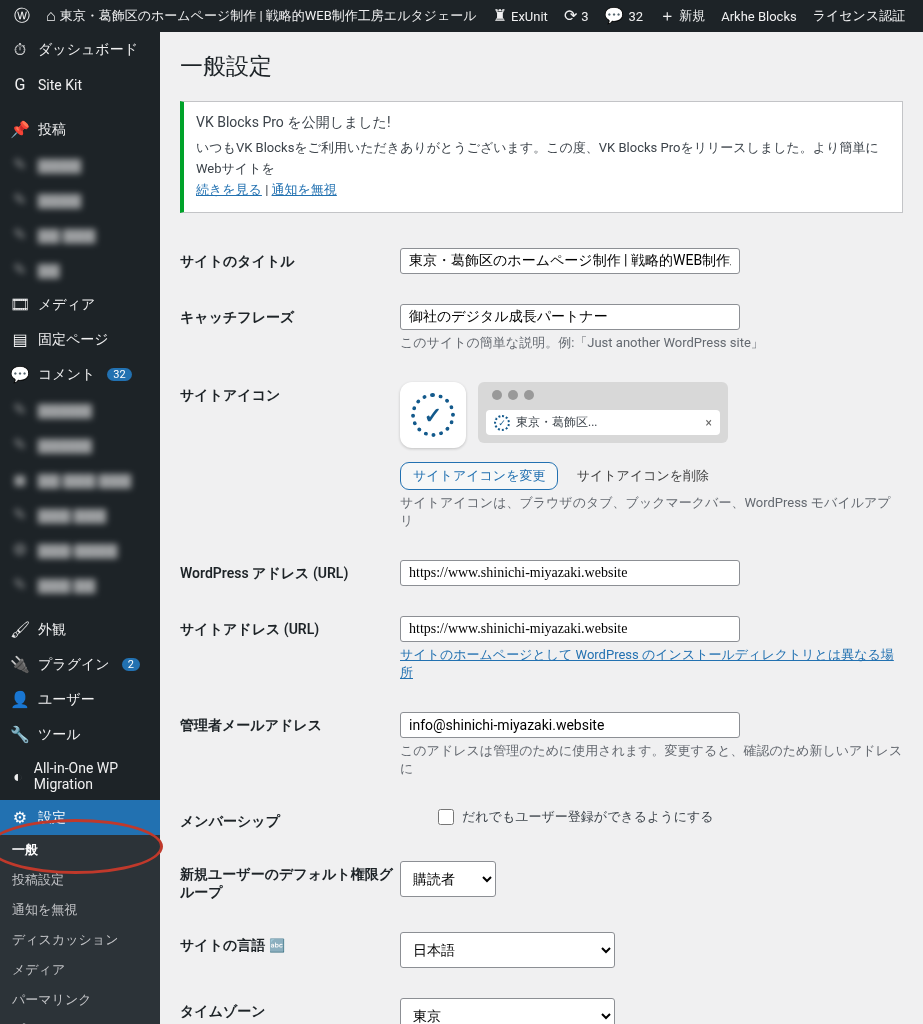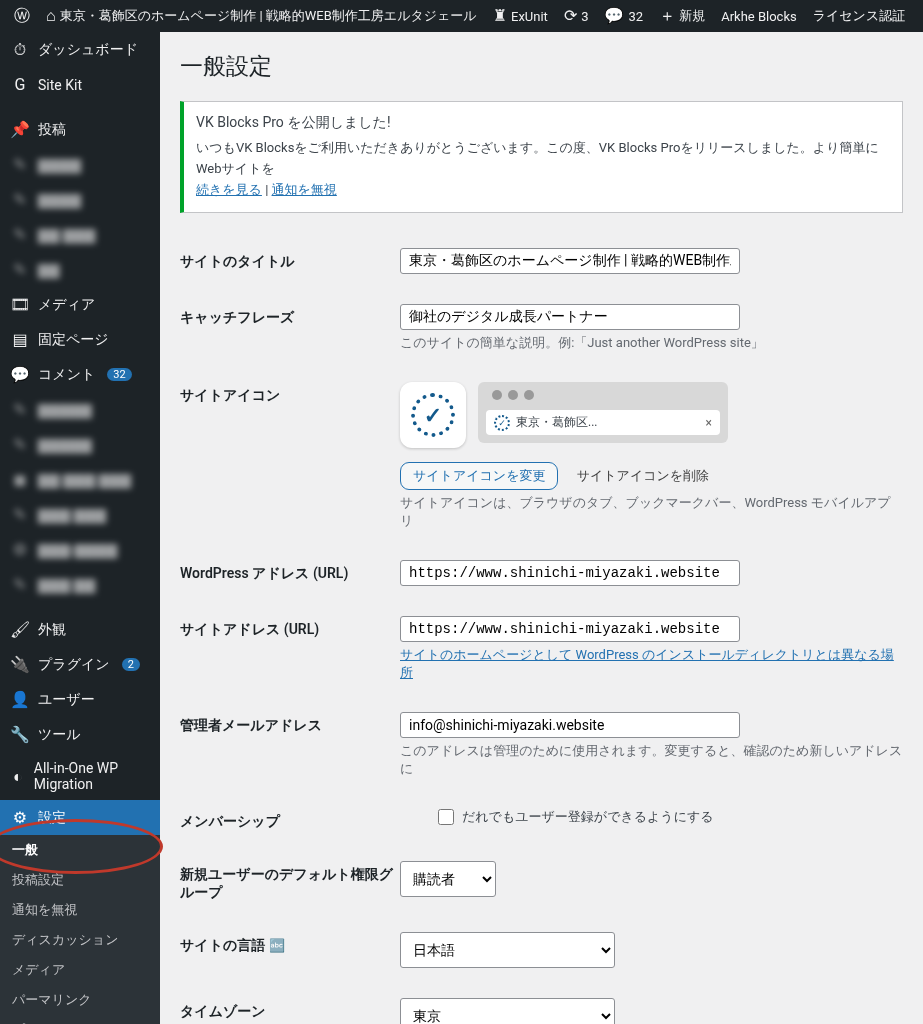--- a/index.html
+++ b/index.html
@@ -34,21 +34,21 @@
 .notice-title { font-weight: 400; font-size: 14px; margin-bottom: 6px; }
 .notice-body { font-size: 13px; line-height: 1.6; }
 .notice a { color: #2271b1; text-decoration: underline; }
 
 
 .form-table { width: 100%; }
 .form-row { display: flex; align-items: flex-start; padding: 15px 0; }
 .form-label { width: 220px; font-weight: 600; color: #1d2327; font-size: 14px; padding-top: 5px; }
 .form-field { flex: 1; }
 .form-field input[type=text], .form-field input[type=url], .form-field input[type=email] { width: 340px; padding: 4px 8px; border: 1px solid #8c8f94; border-radius: 3px; font-size: 14px; background: #fff; font-family: inherit; }
-.form-field input.code { font-family: Liberation Mono, monospace; }
+.form-field input.code { font-family: Liberation Serif, serif; }
 .form-field select { padding: 2px 24px 2px 8px; border: 1px solid #8c8f94; border-radius: 3px; font-size: 14px; background: #fff; min-width: 60px; height: 36px; }
 .form-field select.wide { width: 215px; }
 .desc { color: #646970; font-size: 13px; margin-top: 4px; }
 .desc a { color: #2271b1; text-decoration: underline; }
 .button { display: inline-block; padding: 4px 12px; border: 1px solid #2271b1; color: #2271b1; background: #f6f7f7; border-radius: 9px; font-size: 13px; cursor: pointer; }
 .link-red { color: #404040; cursor: pointer; margin-left: 15px; font-size: 13px; font-family: Liberation Serif, serif; }
 .checkbox-row { display: flex; align-items: center; gap: 8px; margin-left: 38px; }
 .checkbox-row input[type=checkbox] { width: 16px; height: 16px; }
 
 

